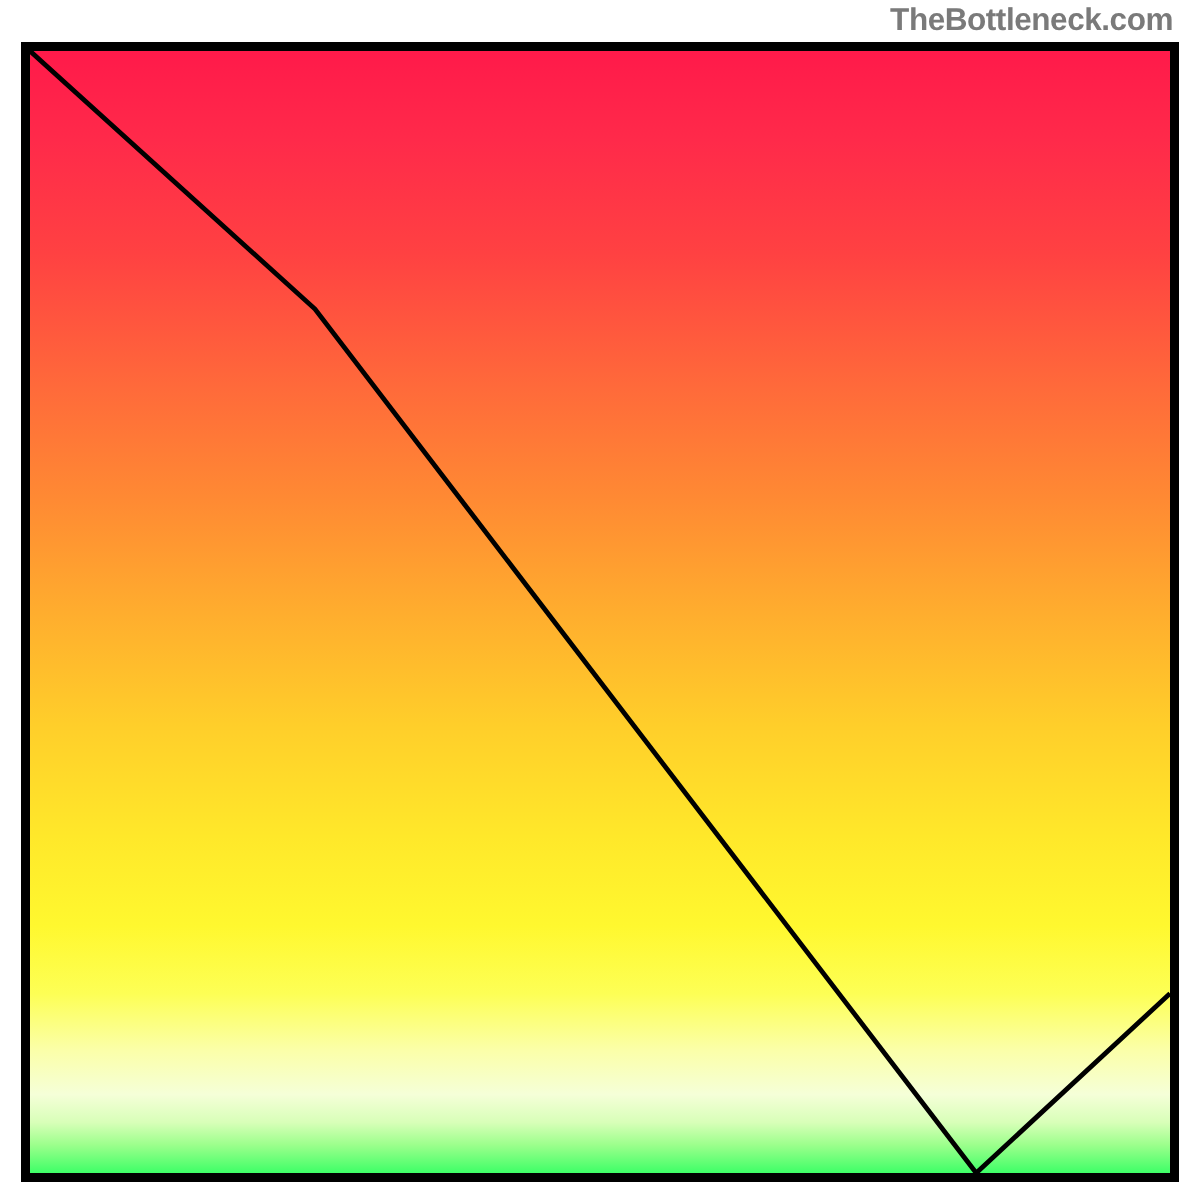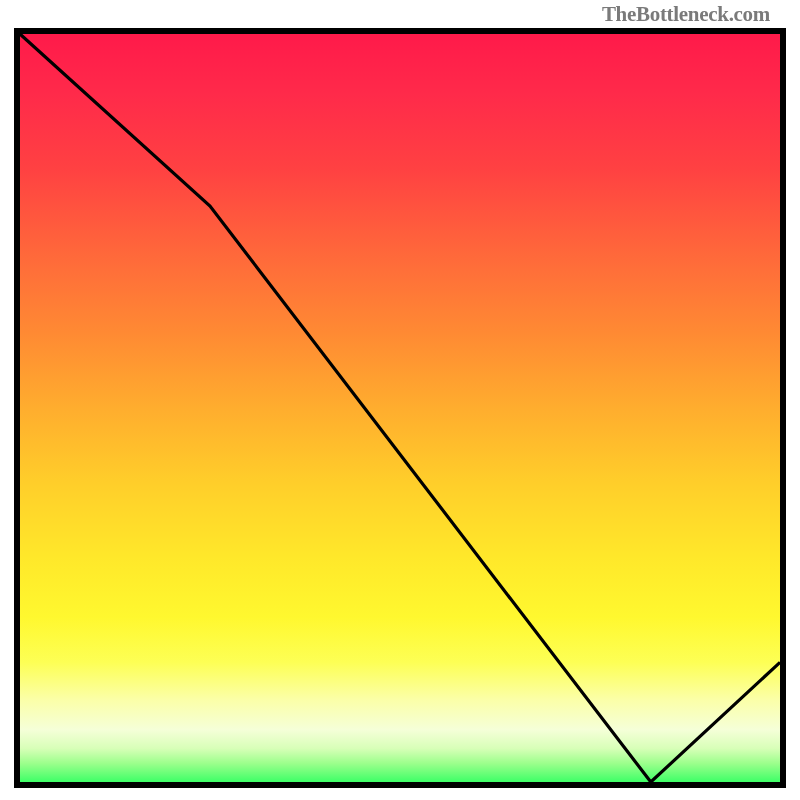--- a/index.html
+++ b/index.html
@@ -7,26 +7,25 @@
     width: 800px;
     height: 800px;
     background: #ffffff;
     font-family: Arial, Helvetica, sans-serif;
     position: relative;
     overflow: hidden;
   }
   .attribution {
     position: absolute;
     top: 2px;
-    right: 30px;
+    right: 18px;
     font-size: 21px;
     font-weight: bold;
     color: #7a7a7a;
     letter-spacing: -0.3px;
-    font-family: Liberation Serif, serif;
   }
   .chart-outer {
     position: absolute;
     left: 14px;
     top: 28px;
     width: 772px;
     height: 760px;
   }
   .chart-frame {
     position: absolute;

